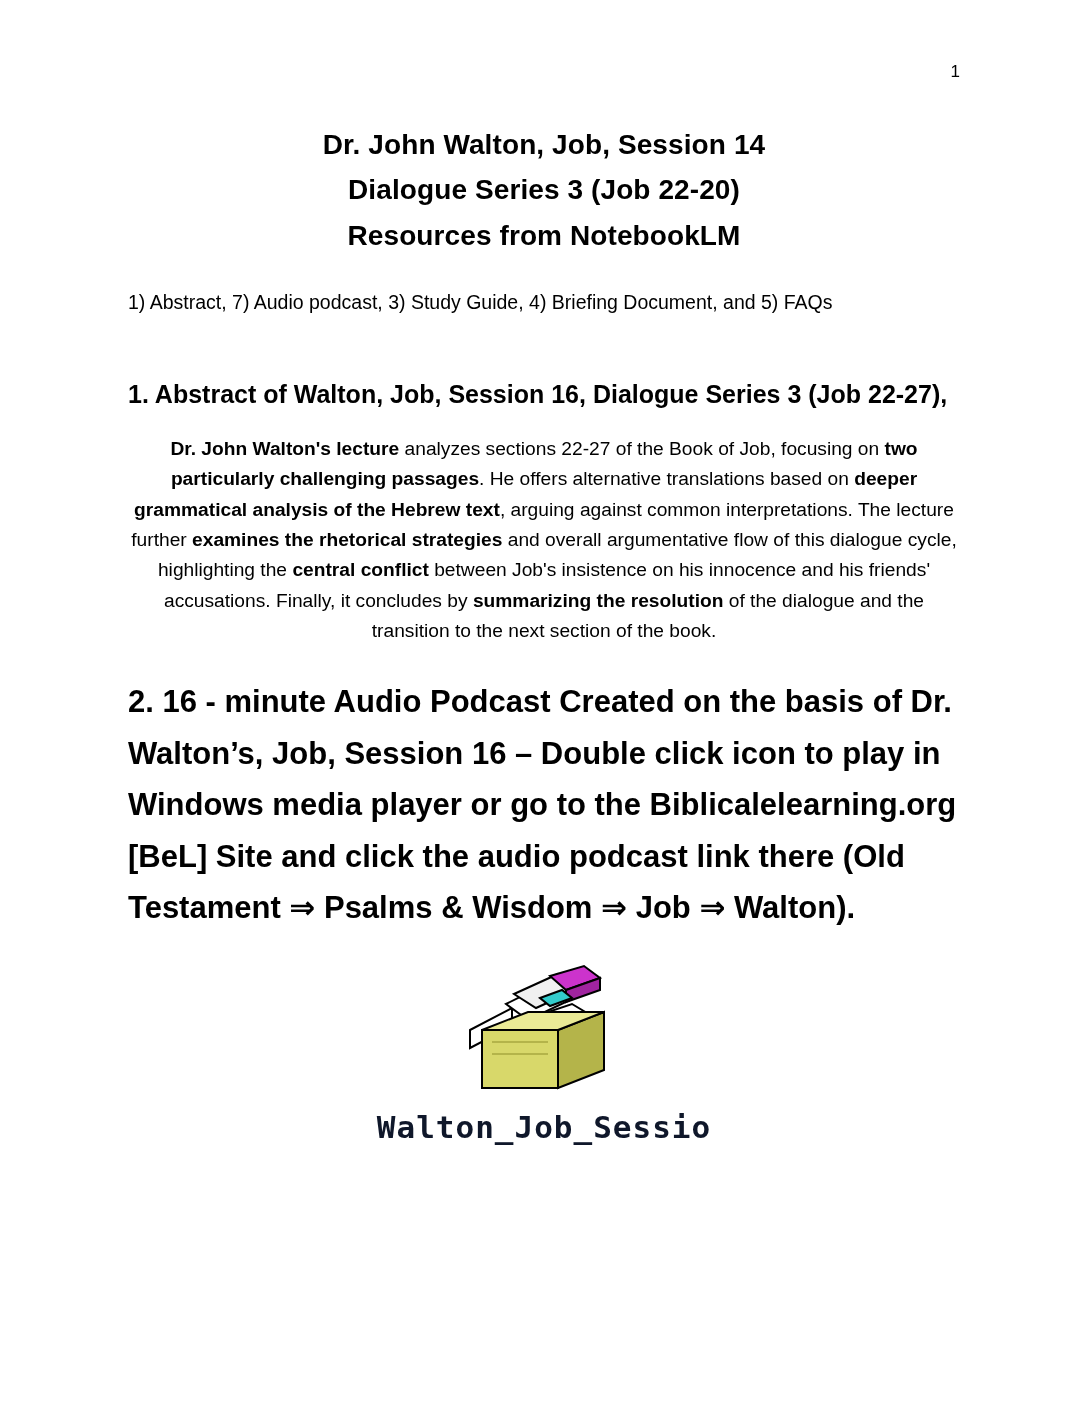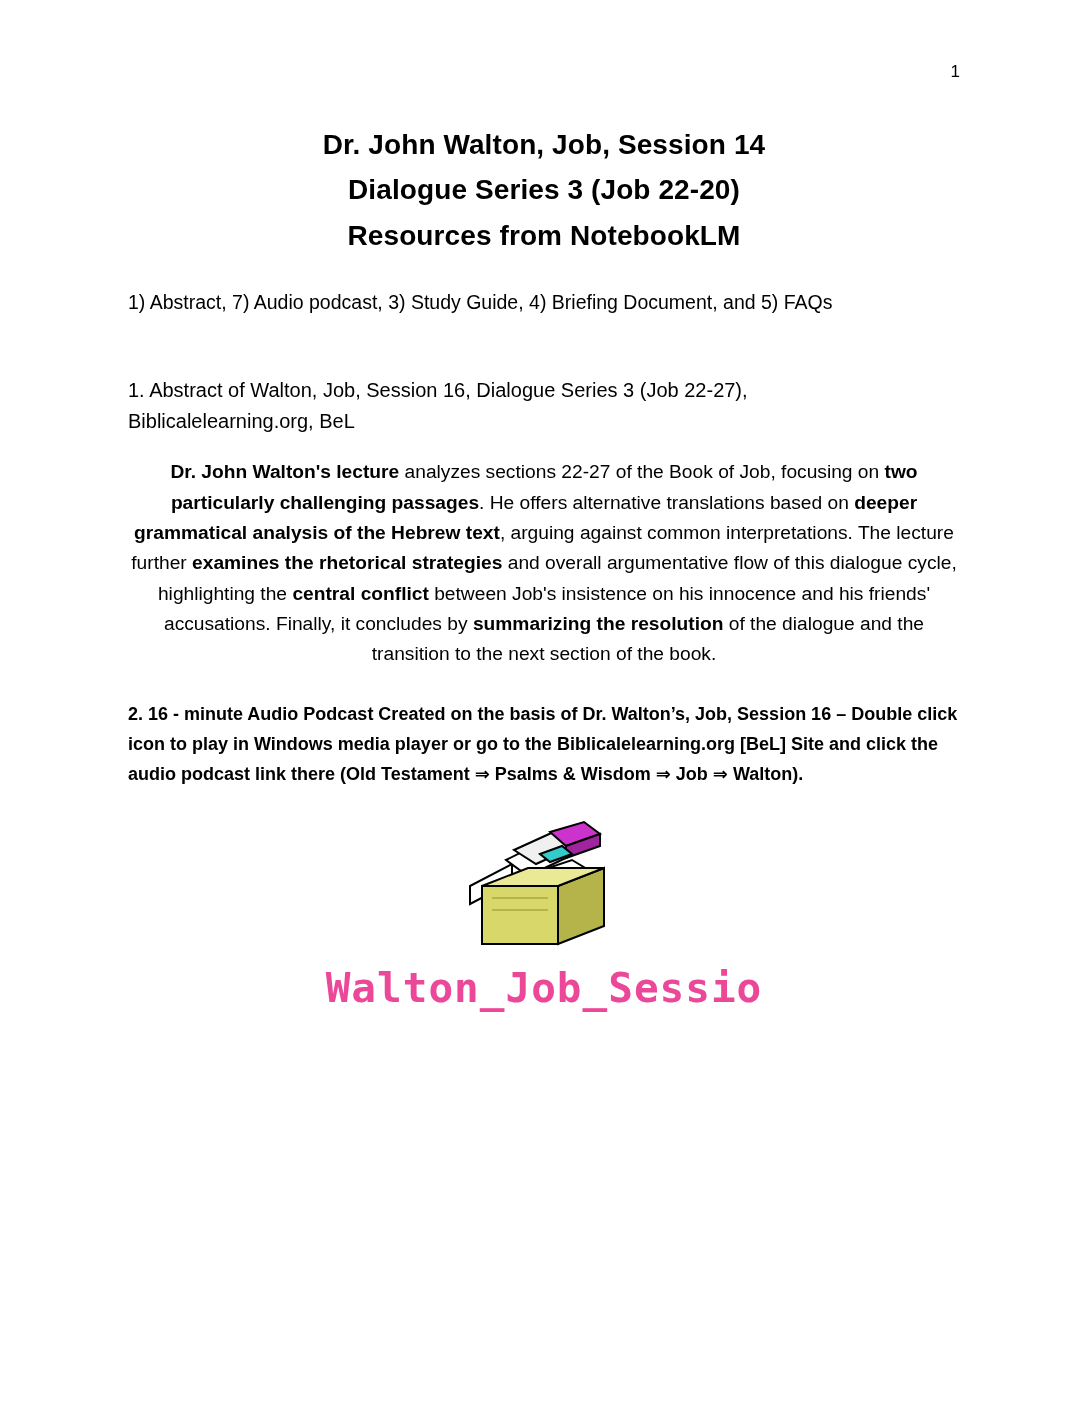--- a/index.html
+++ b/index.html
@@ -45,39 +45,39 @@
   .subtitle {
     margin-top: 30px;
     font-family: "Liberation Sans", sans-serif;
     font-size: 19.5px;
     line-height: 1.5;
     color: #000;
   }
   .section-heading {
     margin-top: 58px;
     font-family: "Liberation Sans", sans-serif;
-    font-weight: normal;
-    font-size: 20px;
+    font-weight: bold;
+    font-size: 25px;
     line-height: 1.55;
   }
   .abstract-body {
     margin-top: 20px;
     font-family: "Liberation Sans", sans-serif;
     font-size: 19.2px;
     line-height: 1.58;
     text-align: center;
   }
   .abstract-body b {
     font-weight: bold;
   }
   .section-two {
     margin-top: 30px;
     font-family: "Liberation Sans", sans-serif;
     font-weight: bold;
-    font-size: 18px;
+    font-size: 31px;
     line-height: 1.66;
   }
   .arrow {
     font-family: "DejaVu Sans", sans-serif;
     font-weight: bold;
   }
   .audio-object {
     margin-top: 30px;
     text-align: center;
   }
@@ -85,25 +85,25 @@
     display: inline-block;
     text-align: center;
   }
   .icon-svg {
     display: block;
     margin: 0 auto;
   }
   .audio-filename {
     margin-top: 6px;
     font-family: "DejaVu Sans Mono", monospace;
-    font-size: 41px;
+    font-size: 31px;
     font-weight: bold;
     line-height: 1.12;
     letter-spacing: 1px;
-    color: #ec4899;
+    color: #0f172a;
     width: 640px;
     text-align: center;
     word-break: break-all;
   }
   .fn-line2 {
     display: block;
   }
 </style>
 </head>
 <body>
@@ -115,21 +115,20 @@
   <div class="title-block">
     <span class="title-line">Dr. John Walton, Job, Session 14</span>
     <span class="title-line">Dialogue Series 3 (Job 22-20)</span>
     <span class="title-line">Resources from NotebookLM</span>
   </div>
 
   <div class="subtitle">1) Abstract, 7) Audio podcast, 3) Study Guide, 4) Briefing Document, and 5) FAQs</div>
 
   <div class="section-heading">
     <span>1. Abstract of Walton, Job, Session 16, Dialogue Series 3 (Job 22-27),</span><br>
-    <span>Biblicalelearning.org, BeL</span>
   </div>
 
   <div class="abstract-body"><b>Dr. John Walton's lecture</b><span> analyzes sections 22-27 of the Book of Job, focusing on </span><b>two particularly challenging passages</b><span>. He offers alternative translations based on </span><b>deeper grammatical analysis of the Hebrew text</b><span>, arguing against common interpretations. The lecture further </span><b>examines the rhetorical strategies</b><span> and overall argumentative flow of this dialogue cycle, highlighting the </span><b>central conflict</b><span> between Job's insistence on his innocence and his friends' accusations. Finally, it concludes by </span><b>summarizing the resolution</b><span> of the dialogue and the transition to the next section of the book.</span></div>
 
   <div class="section-two"><span>2.  16 - minute Audio Podcast Created on the basis of Dr. Walton’s, Job, Session 16 –  Double click icon to play in Windows media player or go to the Biblicalelearning.org [BeL] Site and click the audio podcast link there (Old Testament </span><span class="arrow">⇒</span><span> Psalms &amp; Wisdom </span><span class="arrow">⇒</span><span> Job </span><span class="arrow">⇒</span><span> Walton).</span></div>
 
   <div class="audio-object">
     <div class="audio-icon-wrap">
       <svg class="icon-svg" width="180" height="140" viewBox="0 0 180 140">
 

